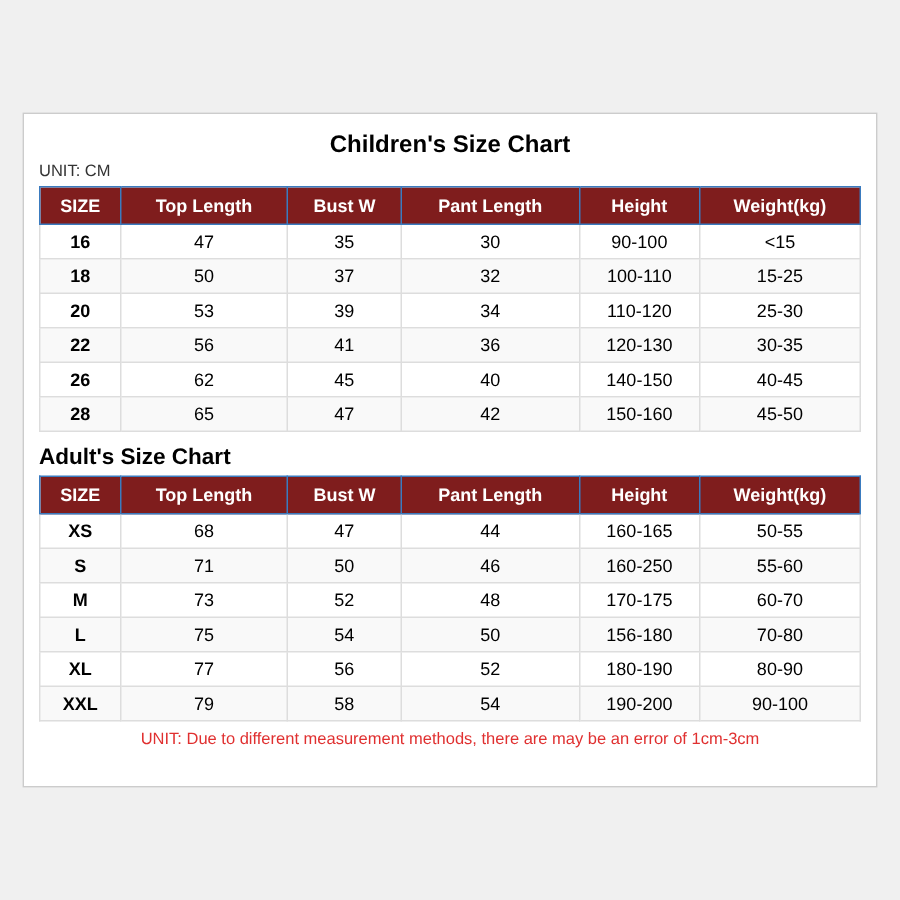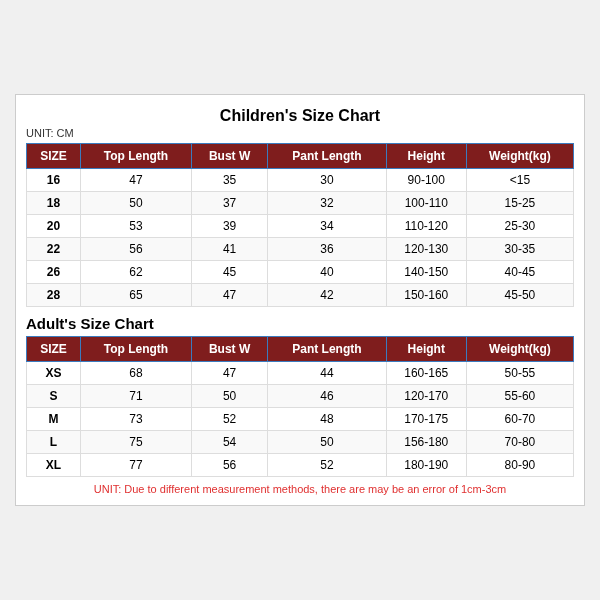--- a/index.html
+++ b/index.html
@@ -9,21 +9,21 @@
       justify-content: center;
       align-items: center;
       width: 600px;
       height: 600px;
       font-family: Arial, sans-serif;
     }
     .card {
       background: #fff;
       border: 1px solid #ccc;
       width: 570px;
-      padding: 12px 10px 10px 10px;
+      padding: 12px 10px 25px 10px;
     }
     .main-title {
       text-align: center;
       font-size: 16px;
       font-weight: bold;
       margin-bottom: 2px;
     }
     .unit-label {
       font-size: 11px;
       color: #333;
@@ -161,21 +161,21 @@
           <td>47</td>
           <td>44</td>
           <td>160-165</td>
           <td>50-55</td>
         </tr>
         <tr>
           <td class="size-cell">S</td>
           <td>71</td>
           <td>50</td>
           <td>46</td>
-          <td>120-170</td>
+          <td>160-250</td>
           <td>55-60</td>
         </tr>
         <tr>
           <td class="size-cell">M</td>
           <td>73</td>
           <td>52</td>
           <td>48</td>
           <td>170-175</td>
           <td>60-70</td>
         </tr>
@@ -188,17 +188,25 @@
           <td>70-80</td>
         </tr>
         <tr>
           <td class="size-cell">XL</td>
           <td>77</td>
           <td>56</td>
           <td>52</td>
           <td>180-190</td>
           <td>80-90</td>
         </tr>
+        <tr>
+          <td class="size-cell">XXL</td>
+          <td>79</td>
+          <td>58</td>
+          <td>54</td>
+          <td>190-200</td>
+          <td>90-100</td>
+        </tr>
       </tbody>
   </table>
 
   <div class="tips">UNIT: Due to different measurement methods, there are may be an error of 1cm-3cm</div>
 </div>
 
 </body></html>

